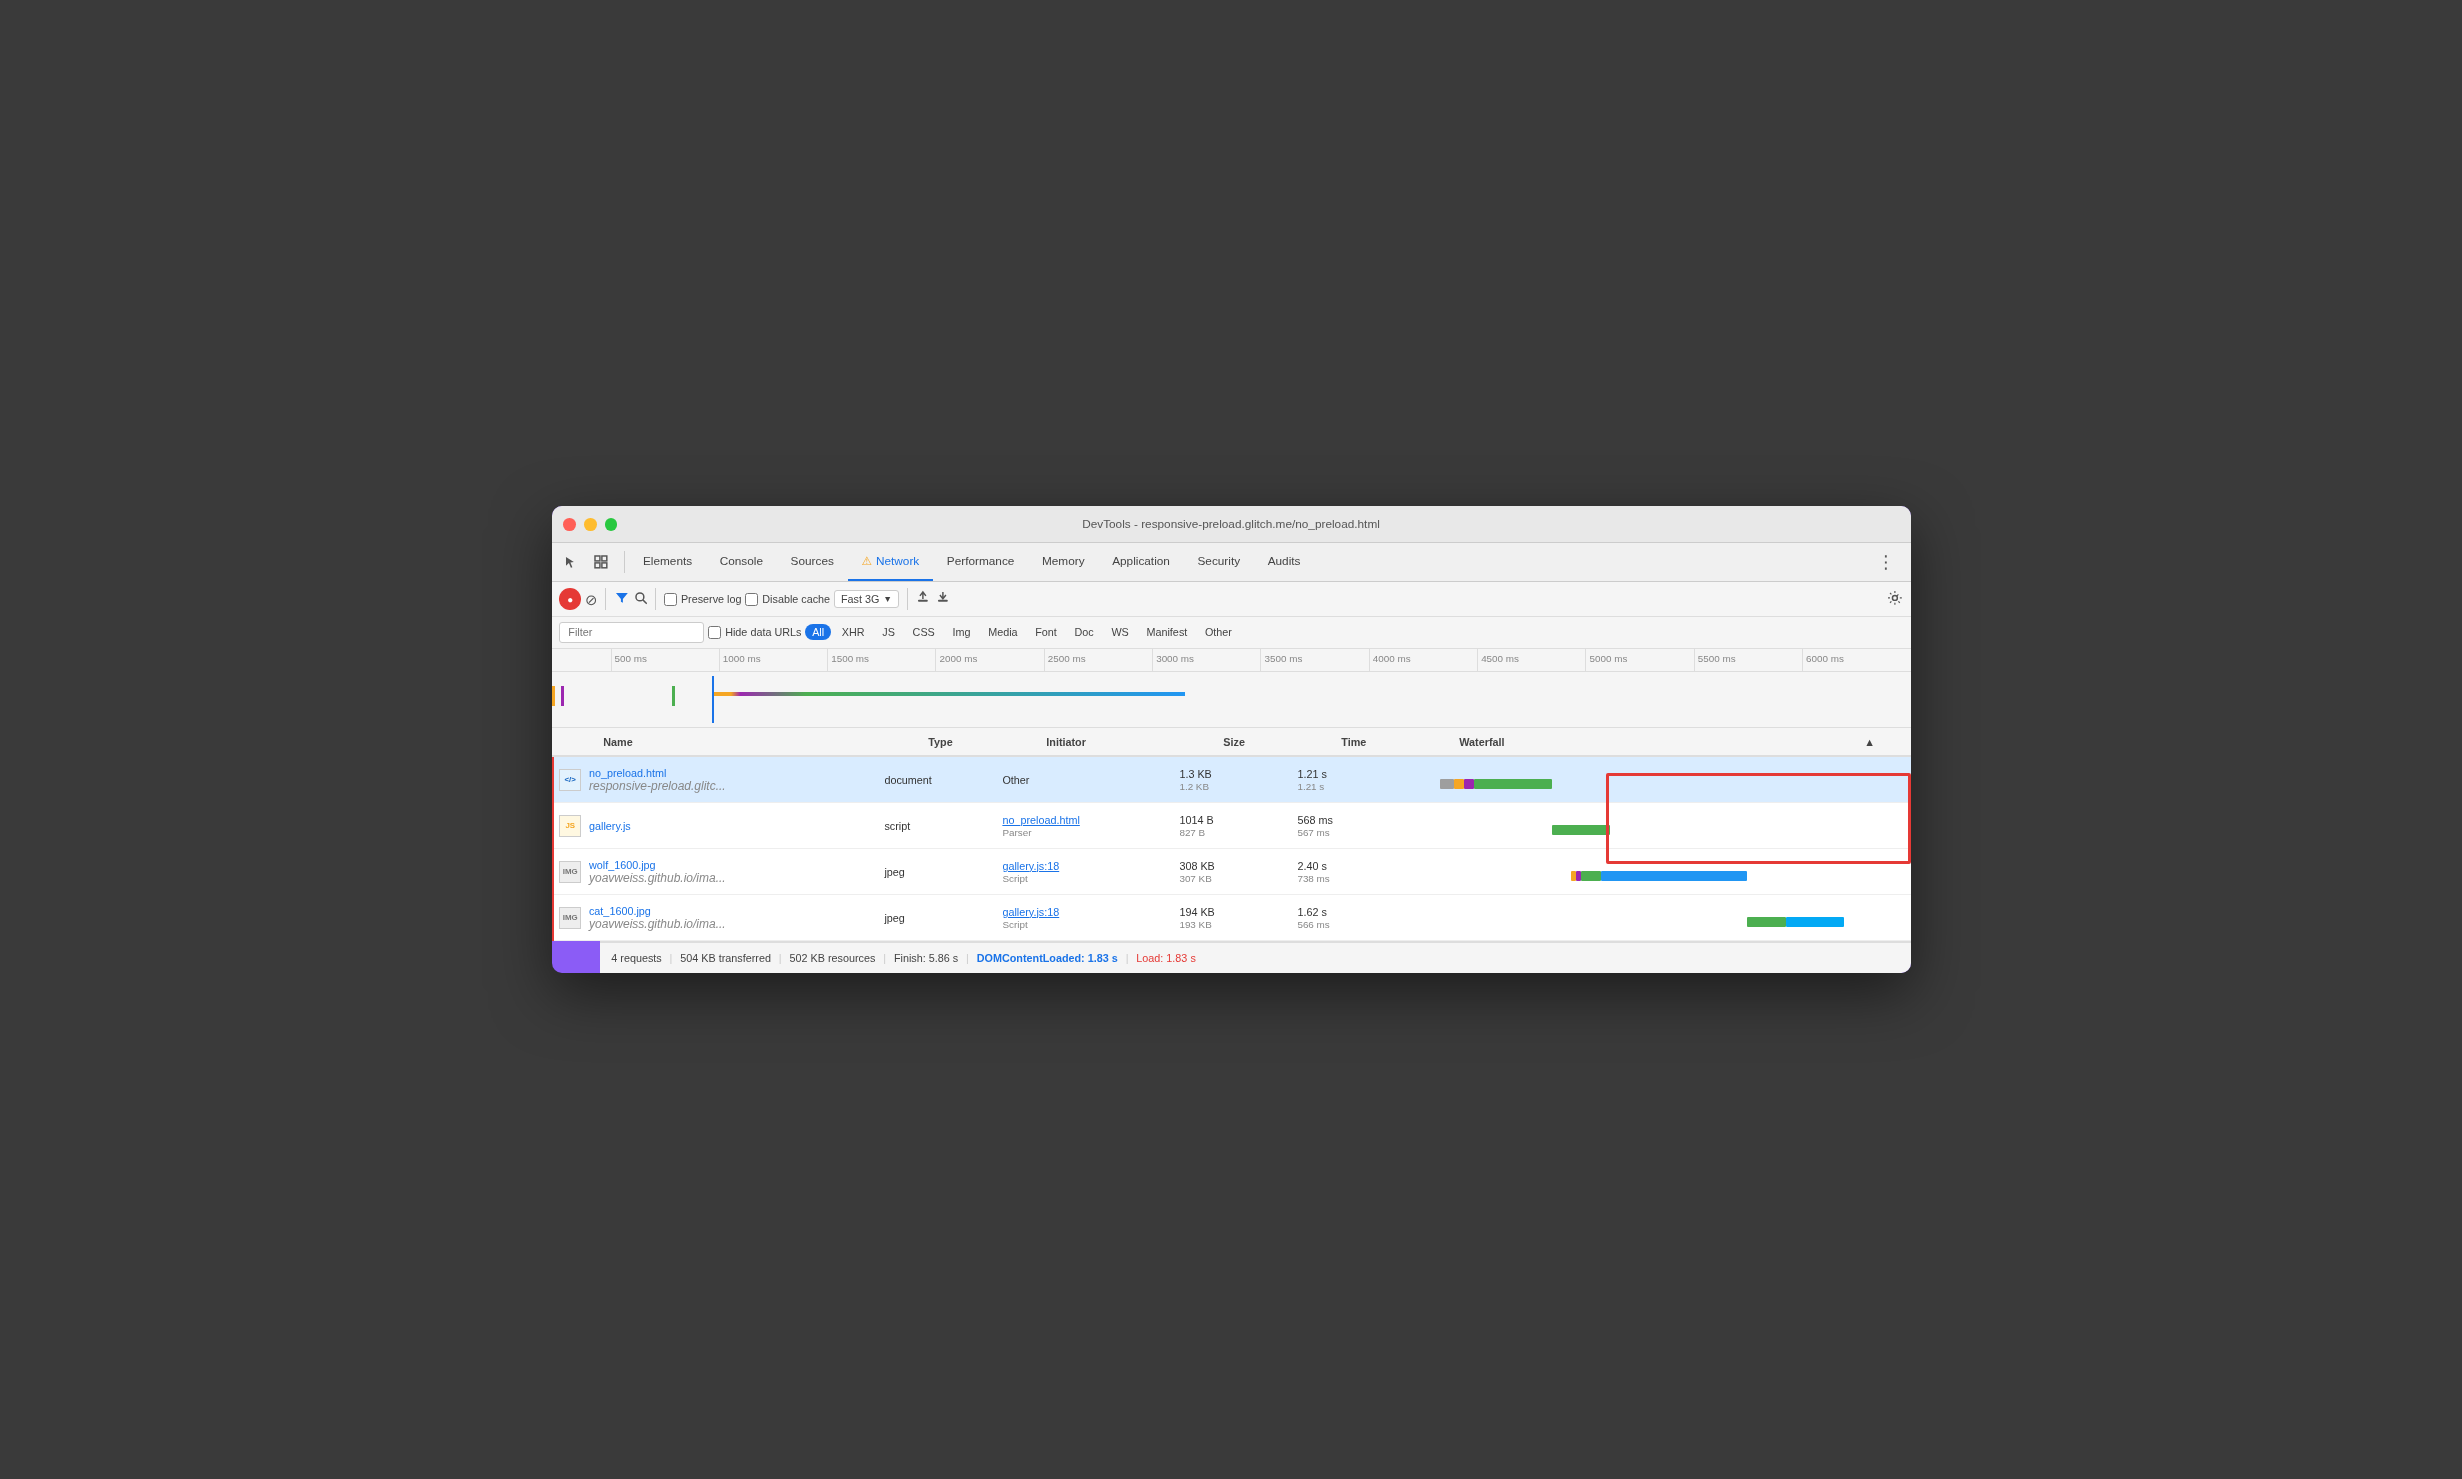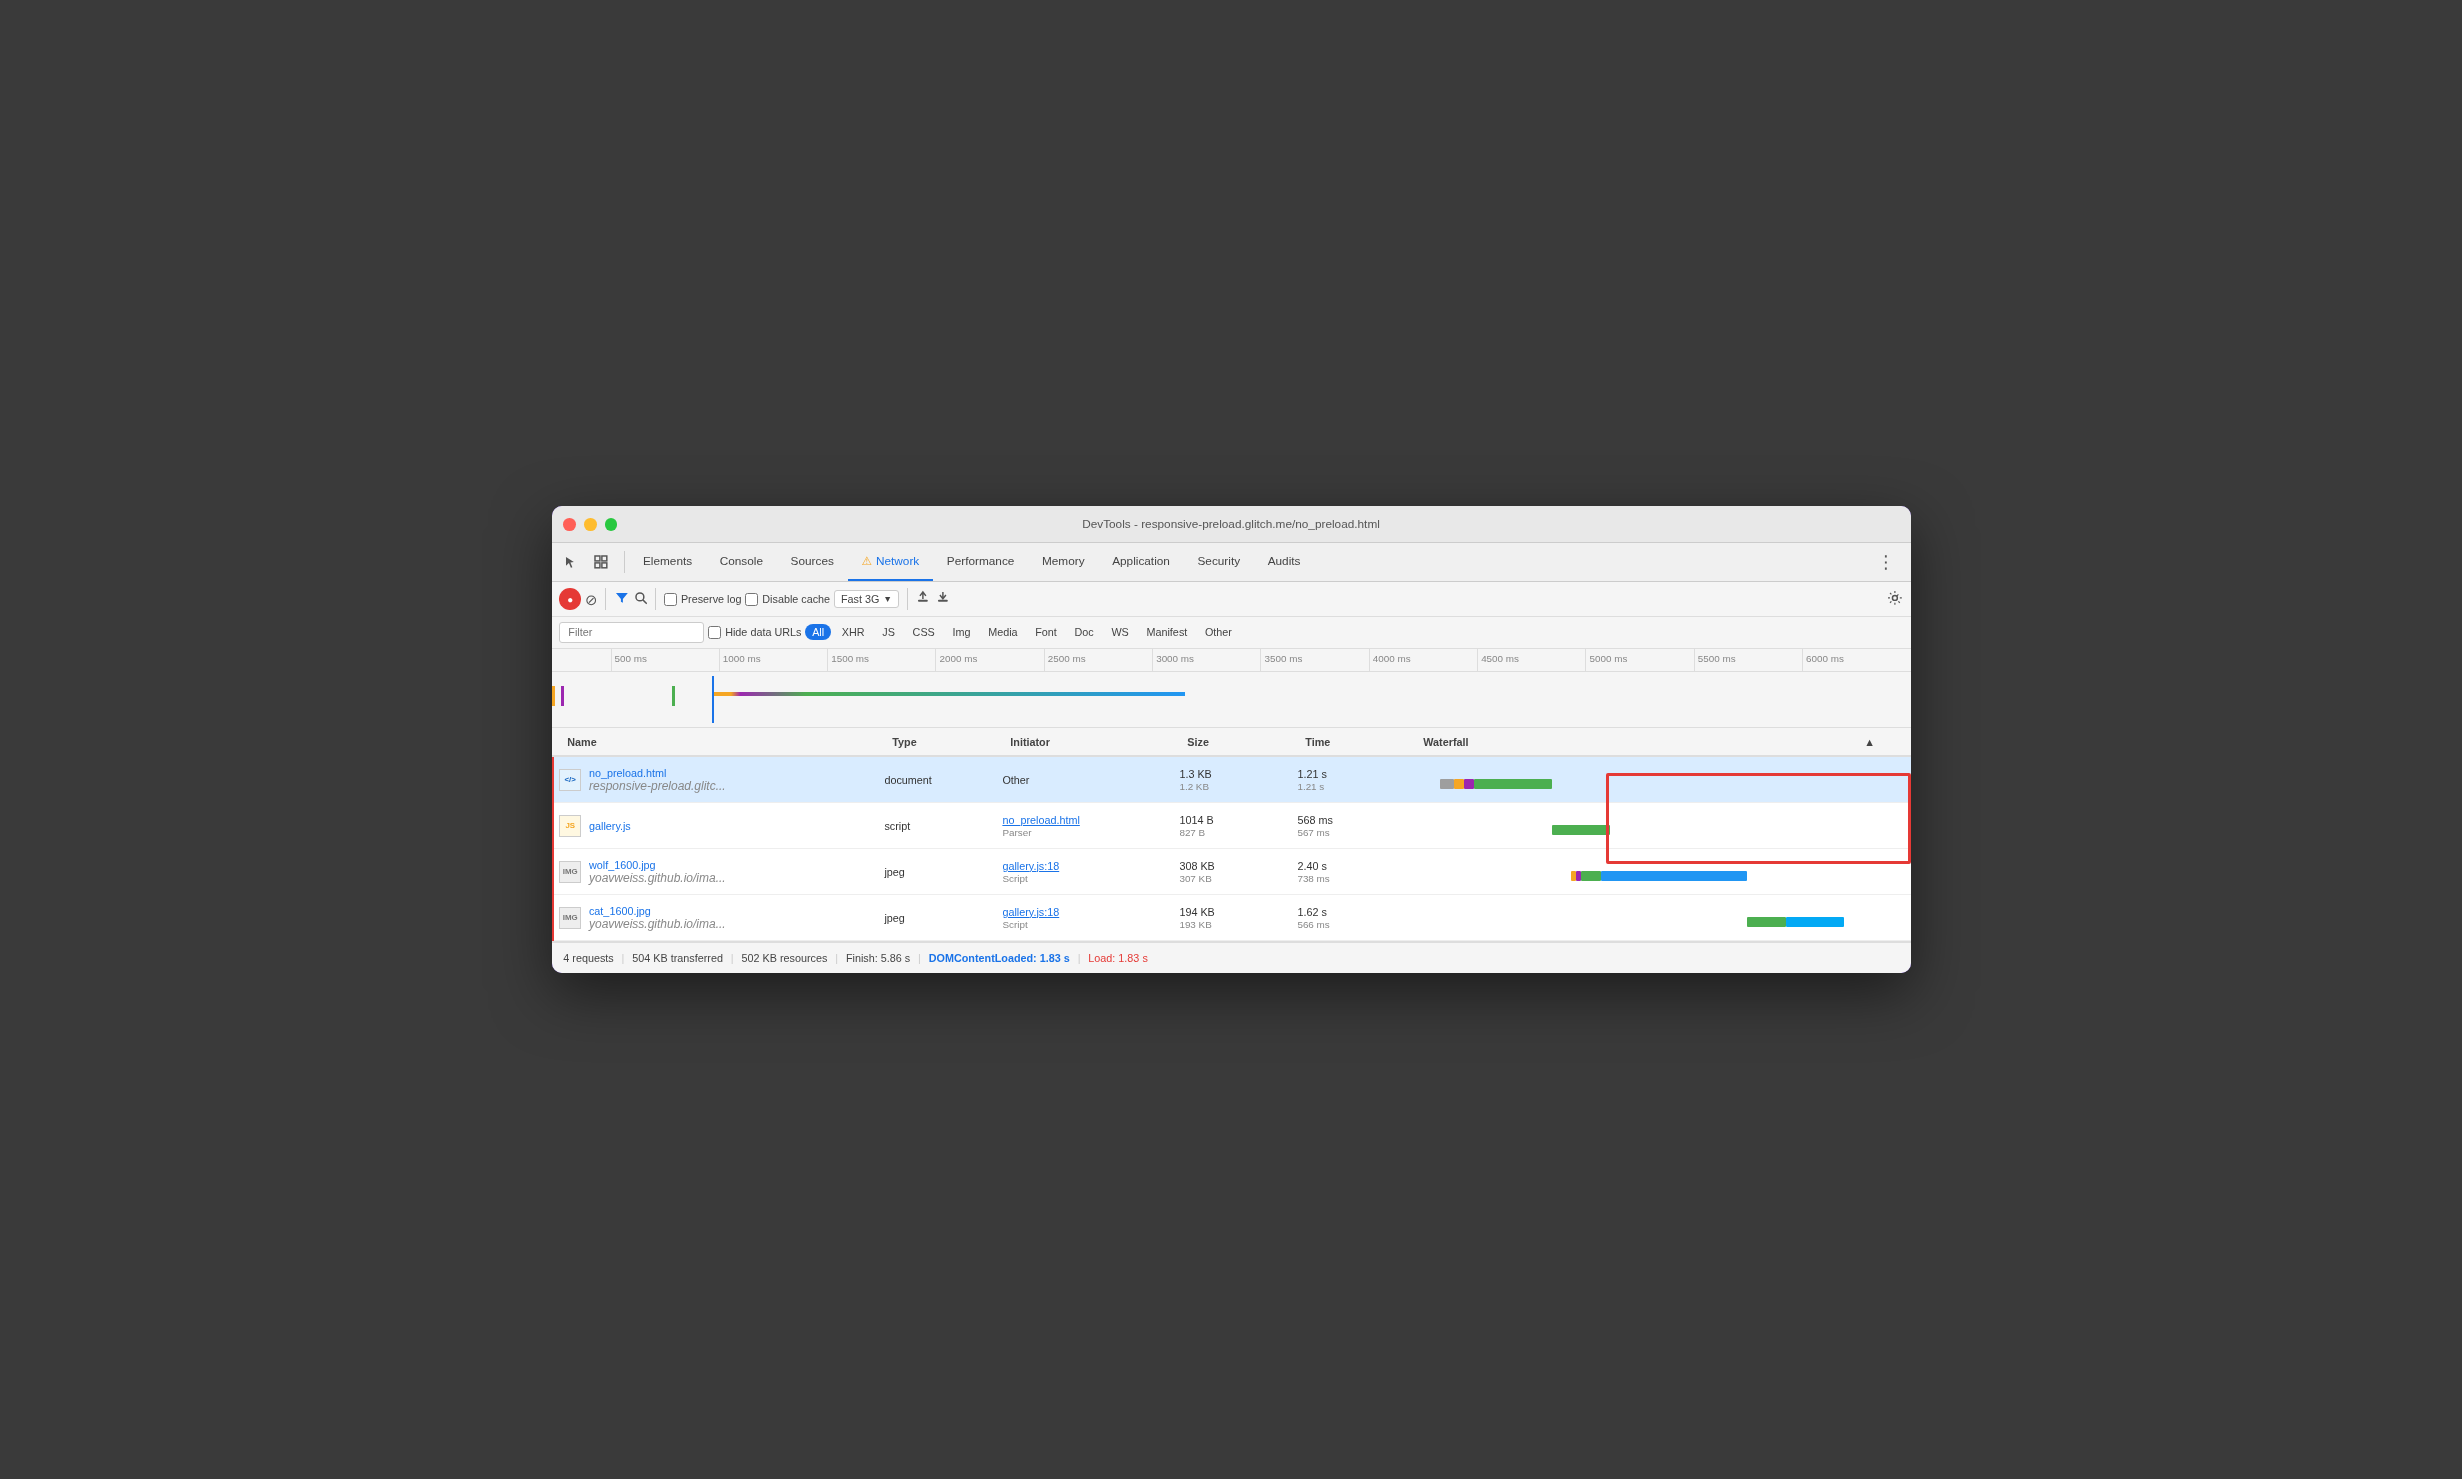--- a/index.html
+++ b/index.html
@@ -236,20 +236,21 @@
       align-items: center;
       padding: 0 7.9px;
       font-size: 10.8px;
       font-weight: 600;
       color: #444;
     }
     .th-cell {
       padding: 0 7.9px;
       white-space: nowrap;
       overflow: hidden;
+      margin-left: 36px;
     }
     .table-row {
       display: grid;
       grid-template-columns: 325px 118px 177px 118px 118px 1fr;
       border-bottom: 1px solid #eee;
       min-height: 45px;
       align-items: center;
       font-size: 10.8px;
       color: #333;
     }
@@ -302,20 +303,21 @@
     .status-bar {
       background: #f5f5f5;
       border-top: 2px solid #ddd;
       height: 31.5px;
       display: flex;
       align-items: center;
       padding: 0 11.8px;
       font-size: 10.8px;
       color: #444;
       gap: 7.9px;
+      margin-left: 48px;
     }
     .status-sep { color: #ccc; }
     .status-dom { color: #1a73e8; font-weight: bold; }
     .status-load { color: #e53935; }
   </style>
 </head>
 <body>
 
 <div class="window">
 

